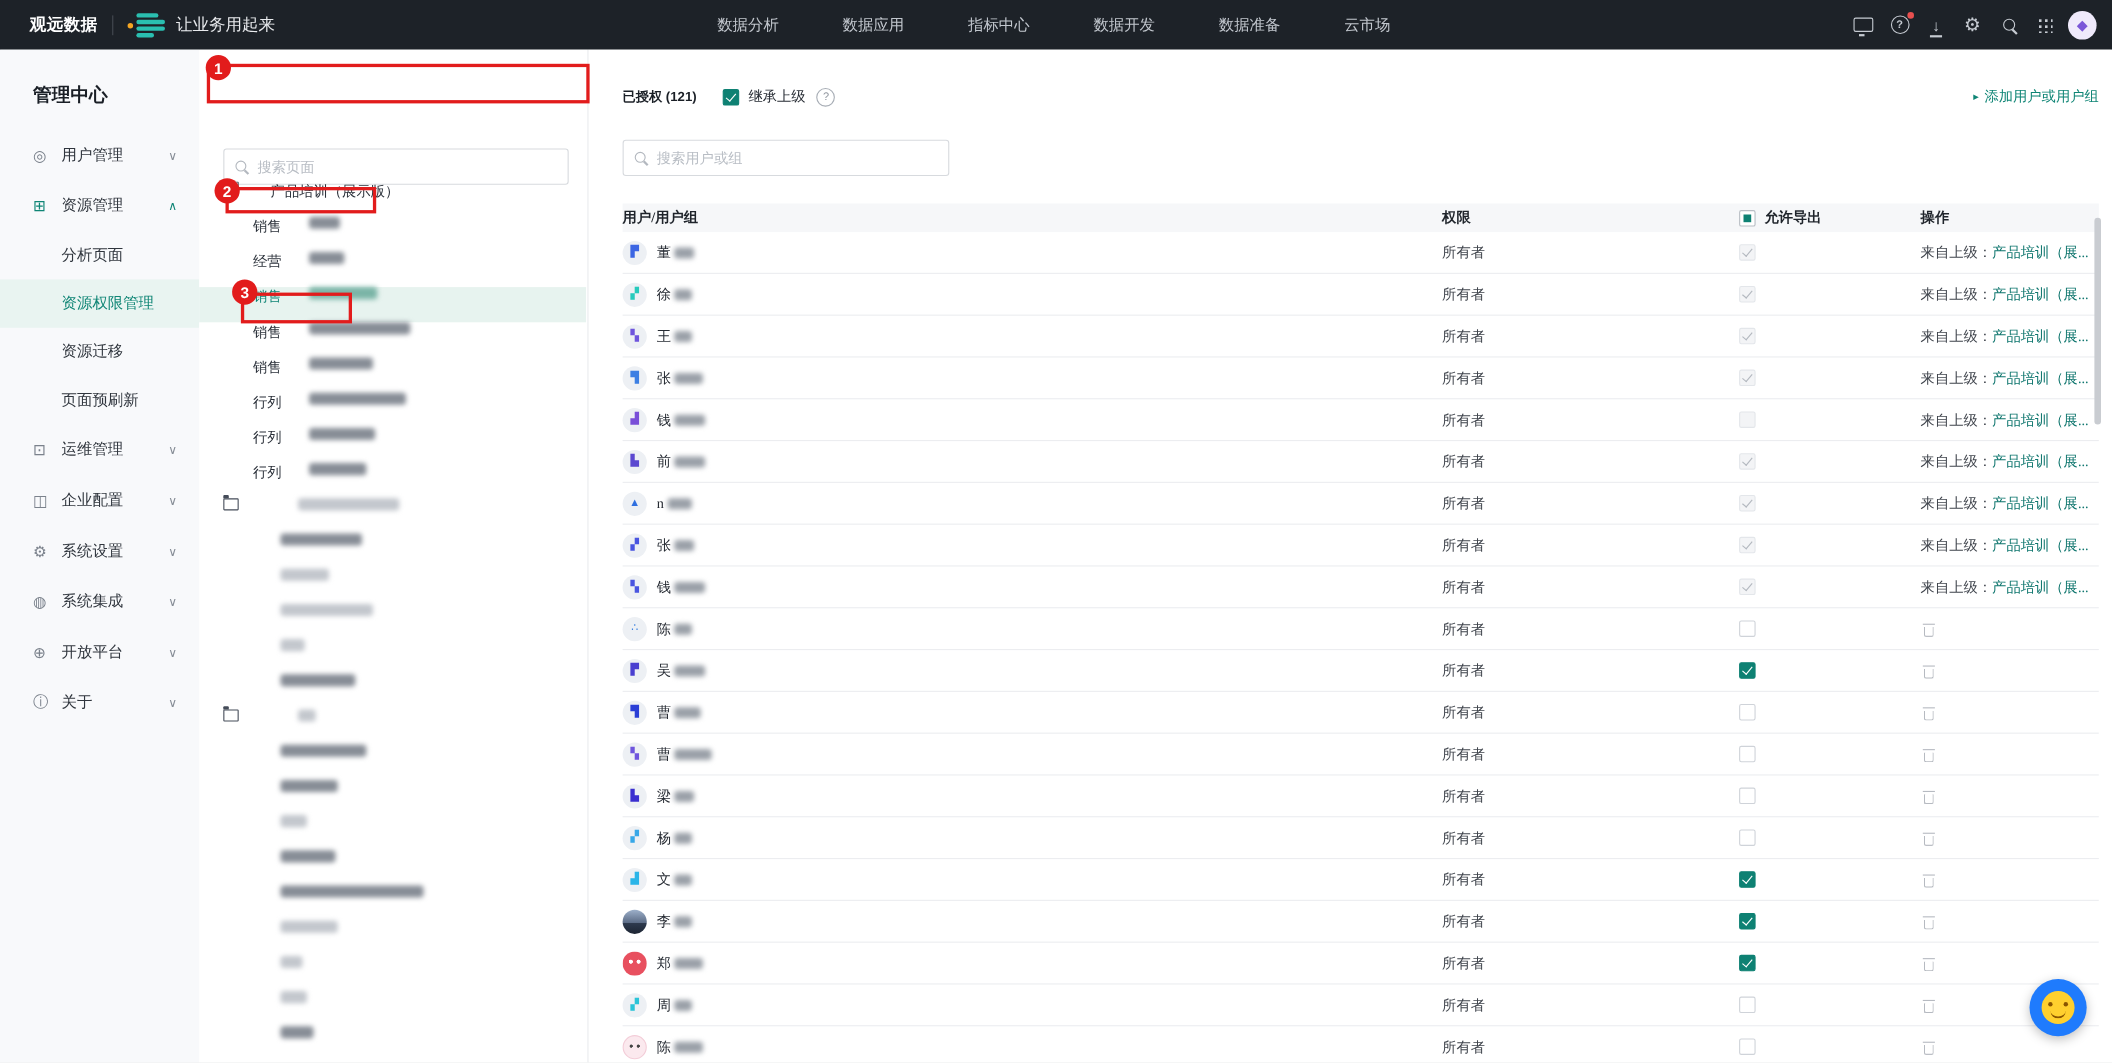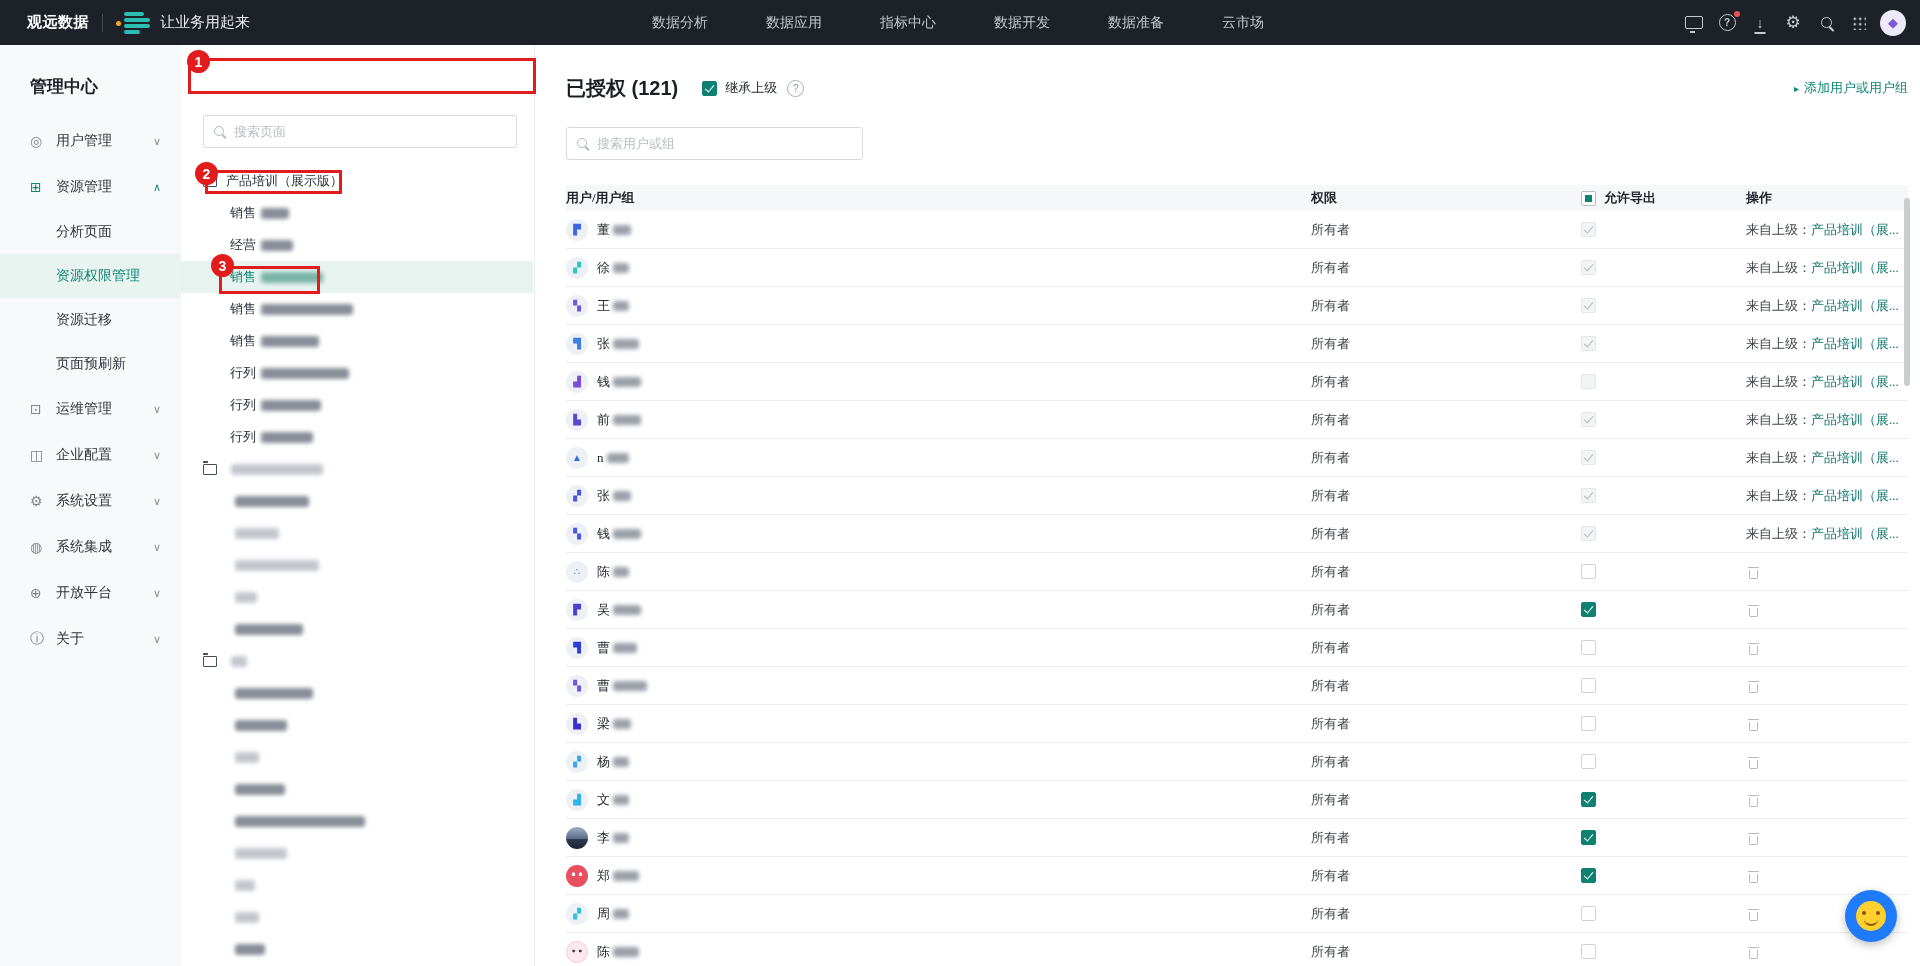--- a/index.html
+++ b/index.html
@@ -44,41 +44,41 @@
   .s-icon{width:26px;font-size:14px;color:#7b828c;}
   .s-label{flex:1;font-size:14px;color:#2f353d;}
   .s-chevron{font-size:11px;color:#868d96;}
   .side-item[data-selected="true"]{background:#e9f4f1;}
   .side-item[data-selected="true"] .s-label{color:#0f8575;}
   
   .panel{position:absolute;top:45px;left:181px;width:353px;bottom:0;background:#fff;border-right:1px solid #e9ebee;z-index:5;}
   .tabs{position:absolute;left:9px;top:14px;width:344px;height:33px;display:flex;background:#f0f2f4;}
   .tab{flex:1;display:flex;align-items:center;justify-content:center;font-size:13px;color:#40454d;cursor:pointer;}
   .tab[data-active="true"]{background:#fff;color:#0f8575;}
-  .search-wrap{position:absolute;left:22px;top:70px;width:314px;height:33px;}
+  .search-wrap{position:absolute;left:22px;top:90px;width:314px;height:33px;}
   .search-wrap input{width:100%;height:100%;box-sizing:border-box;border:1px solid #d7dade;border-radius:3px;padding:0 10px 0 30px;font-size:13px;color:#333;outline:none;font-family:inherit;}
   .search-wrap input::placeholder{color:#b8bdc4;}
   .mag{position:absolute;left:11px;top:50%;margin-top:-6px;width:8px;height:8px;border:1.5px solid #b3b8bf;border-radius:50%;pointer-events:none;}
   .mag::after{content:'';position:absolute;left:7.5px;top:7.5px;width:5px;height:1.5px;background:#b3b8bf;transform:rotate(45deg);transform-origin:0 0;}
   .tree{position:absolute;left:0;right:1px;top:120px;bottom:0;overflow:hidden;}
-  .t-row{height:32px;display:flex;align-items:center;padding-left:49px;cursor:pointer;}
+  .t-row{height:32px;display:flex;padding-left:49px;cursor:pointer;gap:20px;}
   .t-row[data-kind="folder"]{padding-left:22px;}
   .t-row[data-selected="true"]{background:#e7f3ef;}
   .t-prefix{font-size:13px;color:#2b313a;white-space:nowrap;}
   .t-row[data-selected="true"] .t-prefix{color:#0f8575;}
   .folder-ic{display:none;width:12px;height:9px;border:1.5px solid #454c59;border-radius:1px;position:relative;margin-right:9px;flex:none;}
   .folder-ic::before{content:'';position:absolute;top:-4px;left:-1.5px;width:5px;height:2.5px;background:#454c59;border-radius:1px 1px 0 0;}
   .t-row[data-kind="folder"] .folder-ic{display:inline-block;}
   .t-blur{height:11px;border-radius:3px;background:#878d96;filter:blur(2.2px);margin-left:5px;flex:none;}
   .t-row[data-shade="light"] .t-blur{background:#c3c7cd;}
   .t-row[data-selected="true"] .t-blur{background:#7ab4a6;}
   
   .main{position:absolute;top:45px;left:535px;right:0;bottom:0;background:#fff;}
   .auth-row{position:absolute;left:31px;right:12px;top:30px;height:26px;display:flex;align-items:center;}
-  .auth-title{font-size:20px;font-weight:700;color:#1a1f26;}
+  .auth-title{font-size:12px;font-weight:700;color:#1a1f26;}
   .cb{width:15px;height:15px;border:1px solid #cfd3d9;border-radius:2px;background:#fff;display:inline-block;position:relative;box-sizing:border-box;cursor:pointer;flex:none;}
   .cb[data-state^="disabled"]{background:#f3f4f6;border-color:#e3e6ea;cursor:default;}
   .cb[data-state="disabled-checked"]::after{content:'';position:absolute;left:4px;top:1px;width:4px;height:8px;border:solid #b3b8bf;border-width:0 1.8px 1.8px 0;transform:rotate(40deg);}
   .cb[data-state="checked"]{background:#0e8173;border-color:#0e8173;}
   .cb[data-state="checked"]::after{content:'';position:absolute;left:4px;top:1px;width:4px;height:8px;border:solid #fff;border-width:0 1.8px 1.8px 0;transform:rotate(40deg);}
   .cb-ind{width:15px;height:15px;border:1px solid #b8bdc4;border-radius:2px;background:#fff;display:inline-block;position:relative;box-sizing:border-box;cursor:pointer;flex:none;}
   .cb-ind::after{content:'';position:absolute;left:3px;top:3px;width:7px;height:7px;background:#0e8173;}
   .inherit-label{font-size:13px;color:#262b33;margin-left:8px;}
   .auth-row .cb{margin-left:24px;}
   .help-ic{width:15px;height:15px;border:1px solid #a7adb5;border-radius:50%;color:#8d939c;font-size:10px;display:flex;align-items:center;justify-content:center;margin-left:10px;cursor:pointer;}

